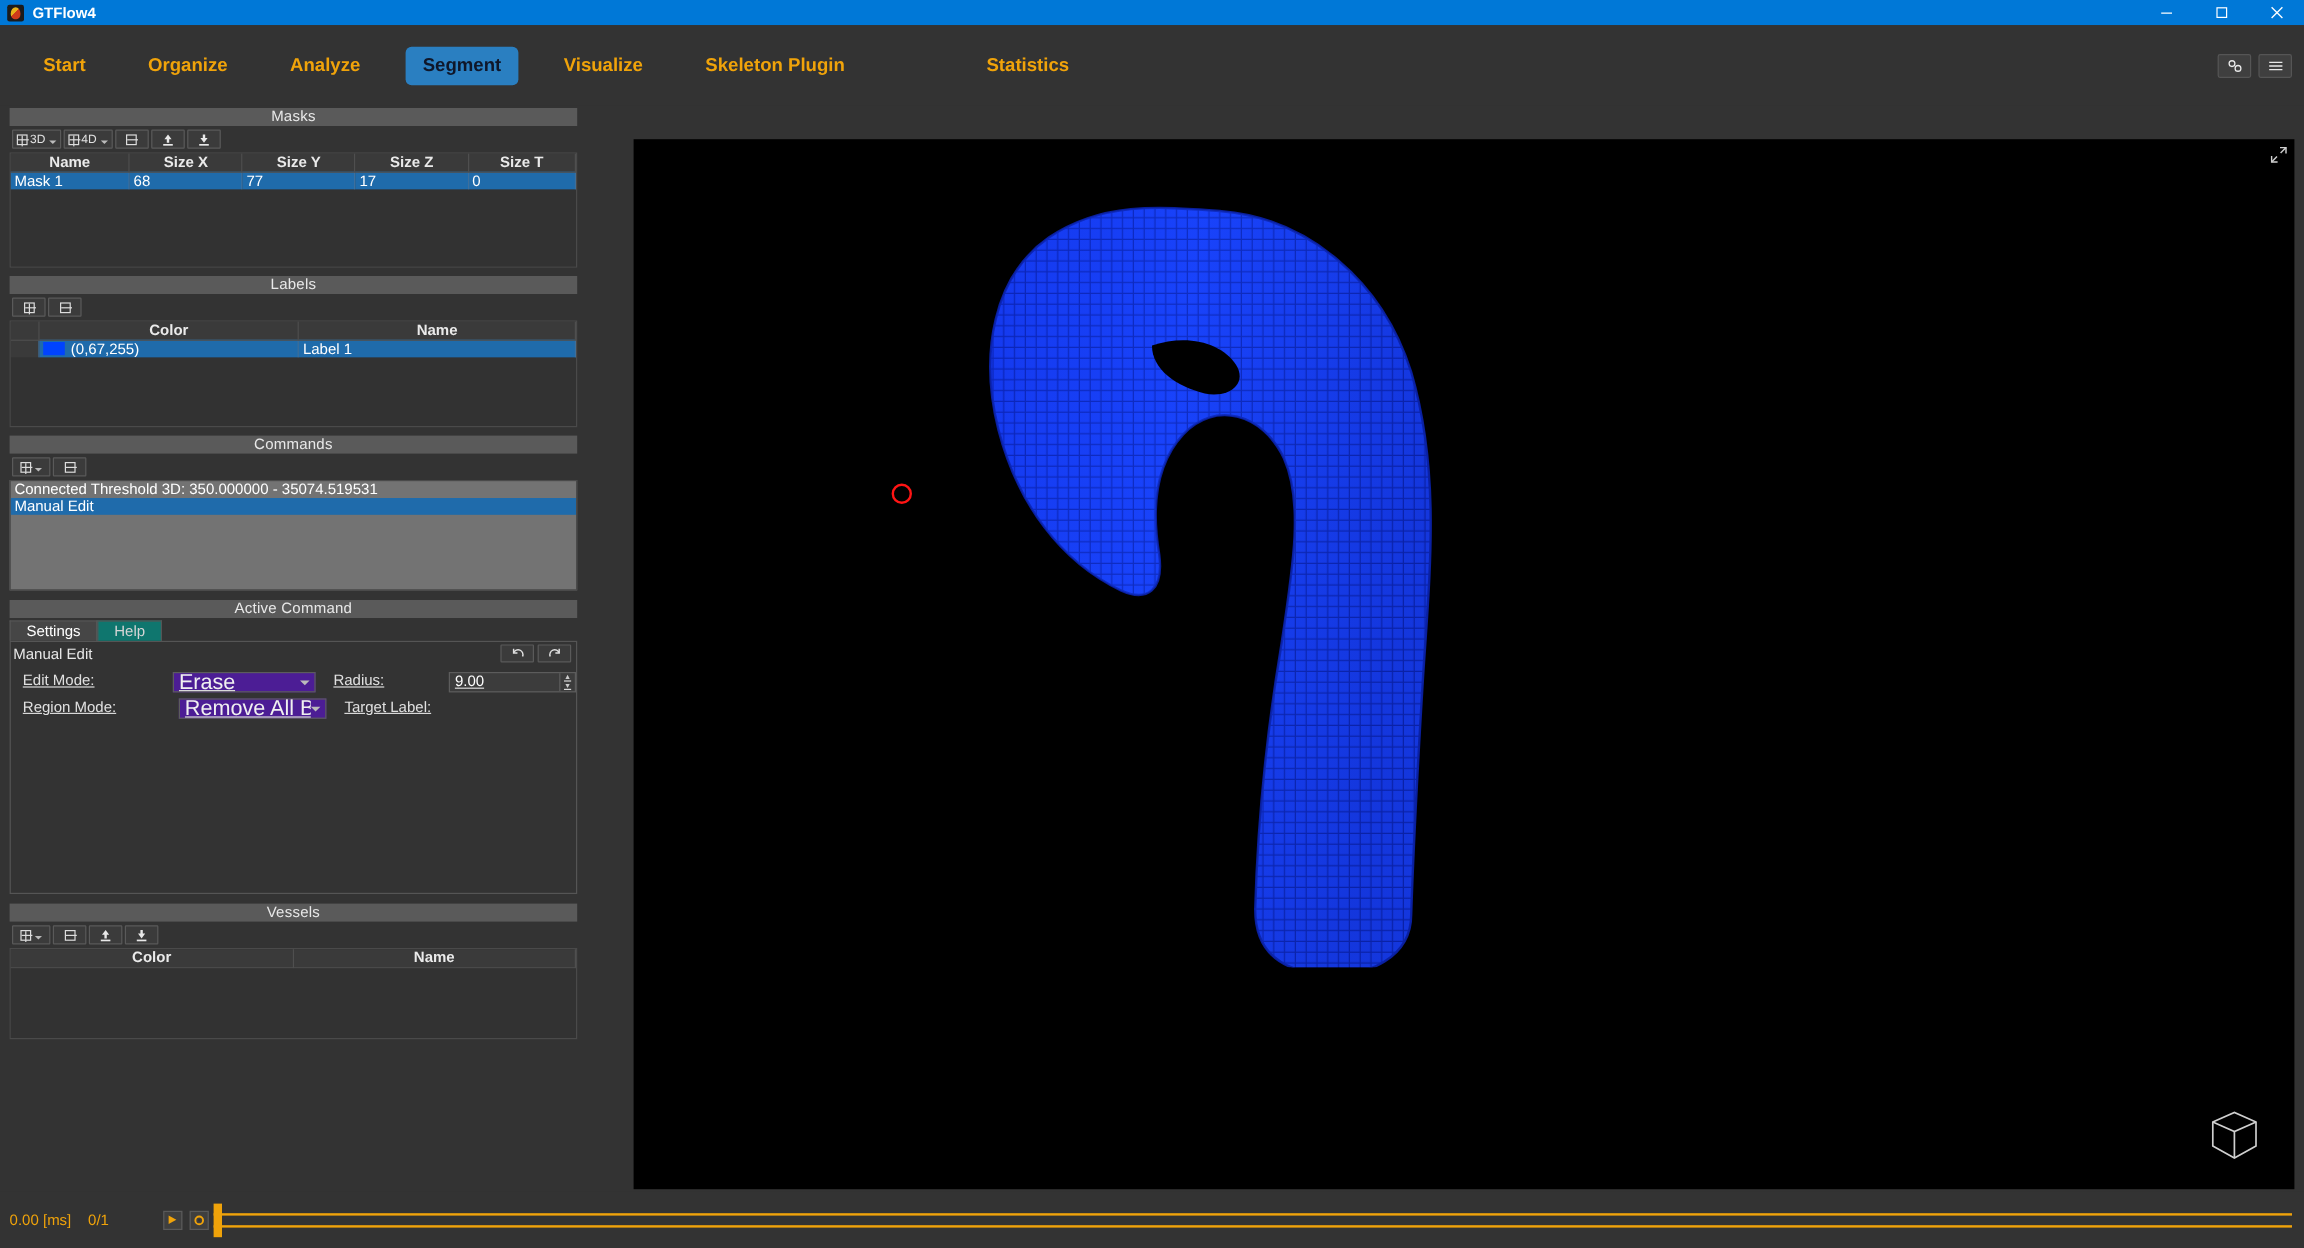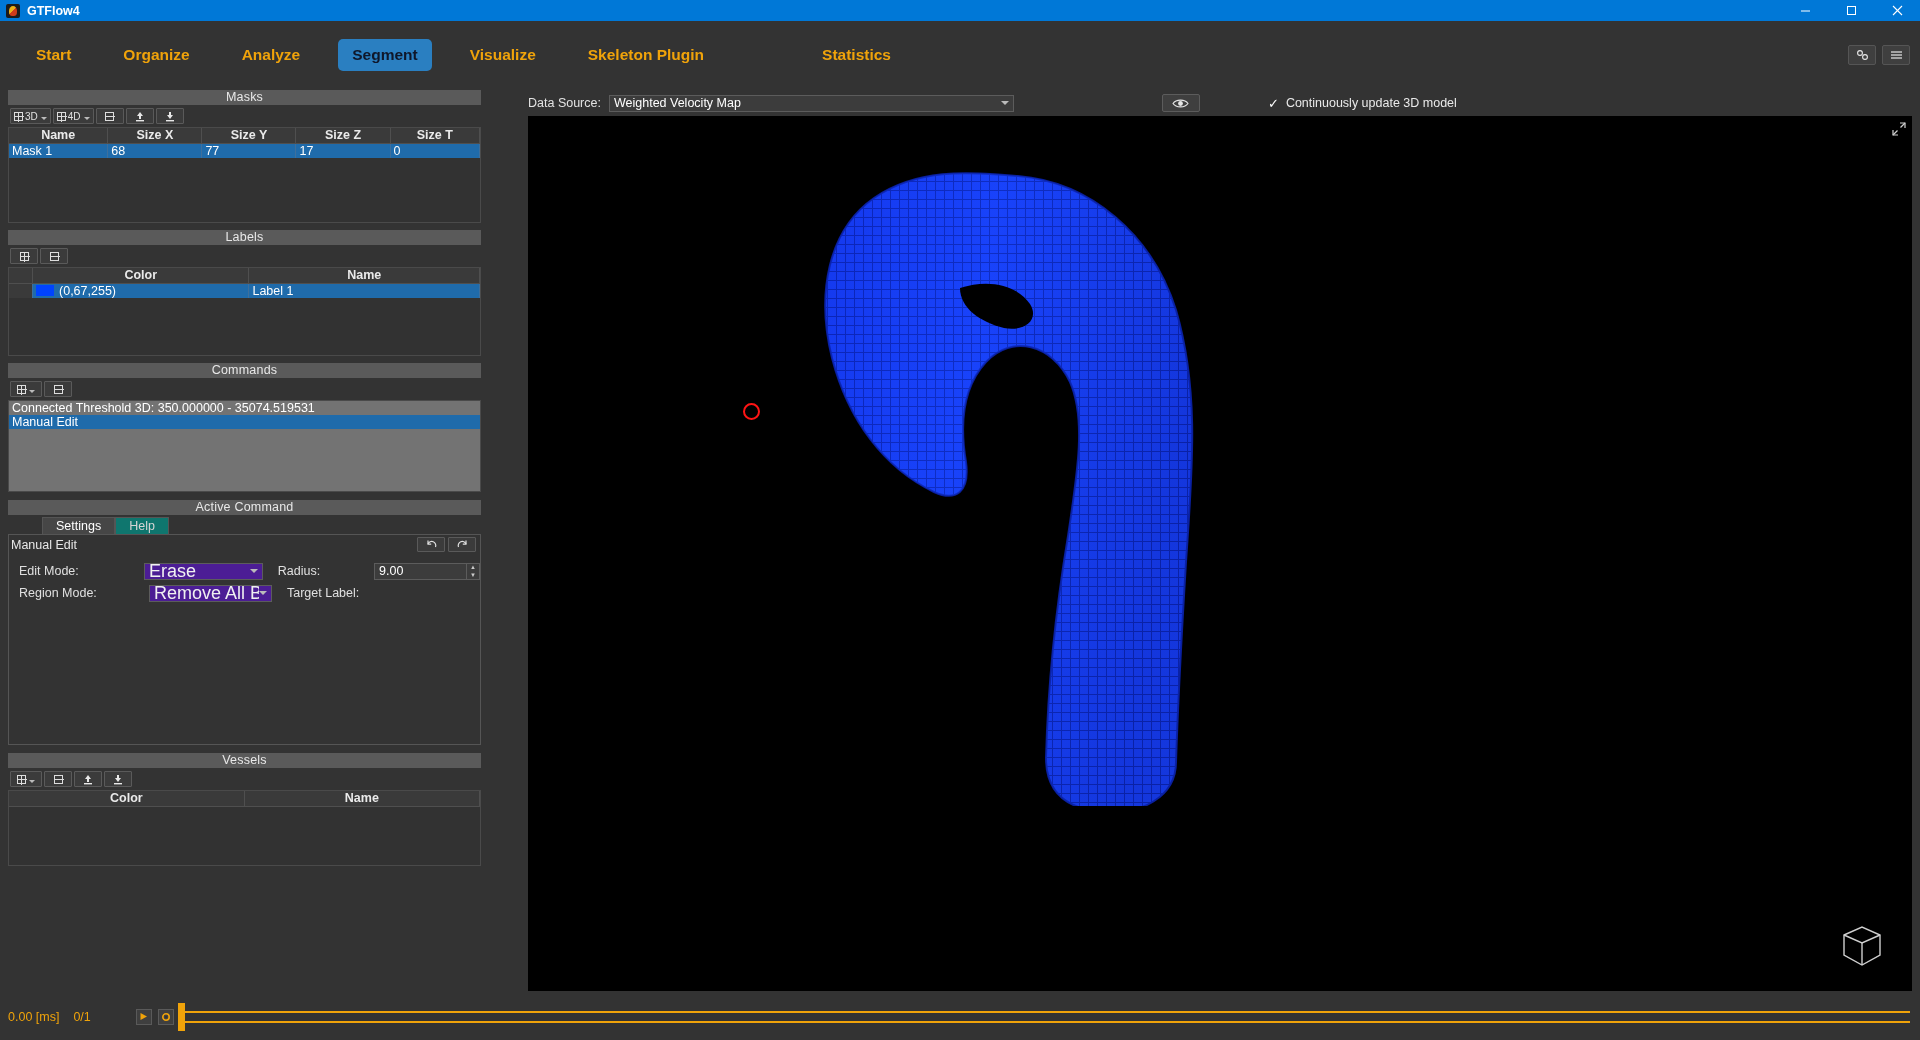--- a/index.html
+++ b/index.html
@@ -99,31 +99,31 @@
   .listbox { border:1px solid #4a4a4a; background:#737373; }
   .listitem { font-size:12.5px; height:14px; line-height:14px; padding-left:3px; color:#ffffff; }
   .listitem.sel { background:#1f6bab; }
 
   
   .tabstrip { display:flex; margin-top:2px; }
   .ptab {
     height:17px; padding:0 13px; line-height:17px; font-size:12.5px;
     background:#0f766e; border:1px solid #555; border-bottom:none; color:#d5d5d5;
   }
-  .ptab.active { background:#464646; color:#ffffff;margin-left:34px; }
+  .ptab.active { background:#464646; color:#ffffff; }
   .tabbody { border:1px solid #555; background:#333333; }
   .ac-head { display:flex; align-items:center; justify-content:space-between; padding:2px 4px 2px 2px; }
   .ac-head-label { font-size:12.5px; color:#e8e8e8; }
   .ac-head-btns { display:flex; gap:3px; }
   .iconbtn {
     width:28px; height:15px; background:#3b3b3b; border:1px solid #5a5a5a;
     display:flex; align-items:center; justify-content:center; border-radius:1px;
   }
   .form { padding:6px 0 0 10px; }
-  .formrow { display:flex; align-items:center; height:22px; }
+  .formrow { display:flex; align-items:flex-start; height:22px;text-decoration:underline; }
   .flabel { width:130px; font-size:12.5px; color:#e0e0e0; }
   .combo {
     width:123px; height:17px; background:#4c1d95; border:1px solid #5c5c5c;
     display:flex; align-items:center; padding:0 4px; font-size:18px; color:#f0f0f0;
     justify-content:space-between;
   }
   .combo .cv{ overflow:hidden; white-space:nowrap; }
   .combo .ar { width:0;height:0;border-left:4px solid transparent;border-right:4px solid transparent;border-top:4px solid #bbb; }
   .flabel2 { width:100px; font-size:12.5px; color:#e0e0e0; margin-left:15px; }
   .spin { width:110px; height:17px; background:#3c3c3c; border:1px solid #5c5c5c; display:flex; }
@@ -442,37 +442,20 @@
               </tr>
             </thead>
           </table>
           <div class="fill" style="height:58px"></div>
         </div>
       </div>
 
     </div>
 
     <div class="right-panel">
-      <div class="viewtoolbar">
-        <div class="ds-label">Data Source:</div>
-        <div class="ds-combo">
-          <span>Weighted Velocity Map</span>
-          <span class="ar" style="width:0;height:0;border-left:4px solid transparent;border-right:4px solid transparent;border-top:4px solid #bbb;display:inline-block"></span>
-        </div>
-        <div class="eyebtn">
-          <svg width="17" height="11" viewBox="0 0 17 11">
-            <path d="M1 5.5 C4 1, 13 1, 16 5.5 C13 10, 4 10, 1 5.5 Z" fill="none" stroke="#e6e6e6" stroke-width="1.1"></path>
-            <circle cx="8.5" cy="5.5" r="2.4" fill="#e6e6e6"></circle>
-          </svg>
-        </div>
-        <div class="chk">
-          <span class="chkmark">✓</span>
-          <span>Continuously update 3D model</span>
-        </div>
-      </div>
 
       <div class="viewport">
         <svg class="expand-ico" width="14" height="14" viewBox="0 0 14 14">
           <path d="M8 1 H13 V6" fill="none" stroke="#cfcfcf" stroke-width="1.2"></path>
           <path d="M13 1 L8.5 5.5" stroke="#cfcfcf" stroke-width="1.2"></path>
           <path d="M6 13 H1 V8" fill="none" stroke="#cfcfcf" stroke-width="1.2"></path>
           <path d="M1 13 L5.5 8.5" stroke="#cfcfcf" stroke-width="1.2"></path>
         </svg>
 
         <svg width="1384" height="690" viewBox="0 0 1384 690" style="position:absolute;left:0;top:0">

